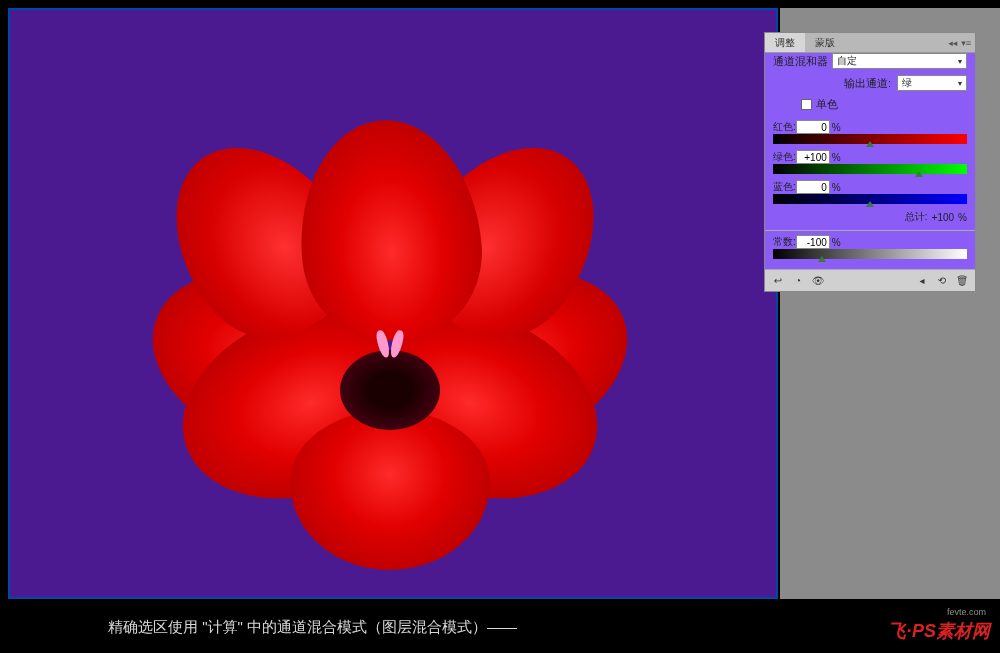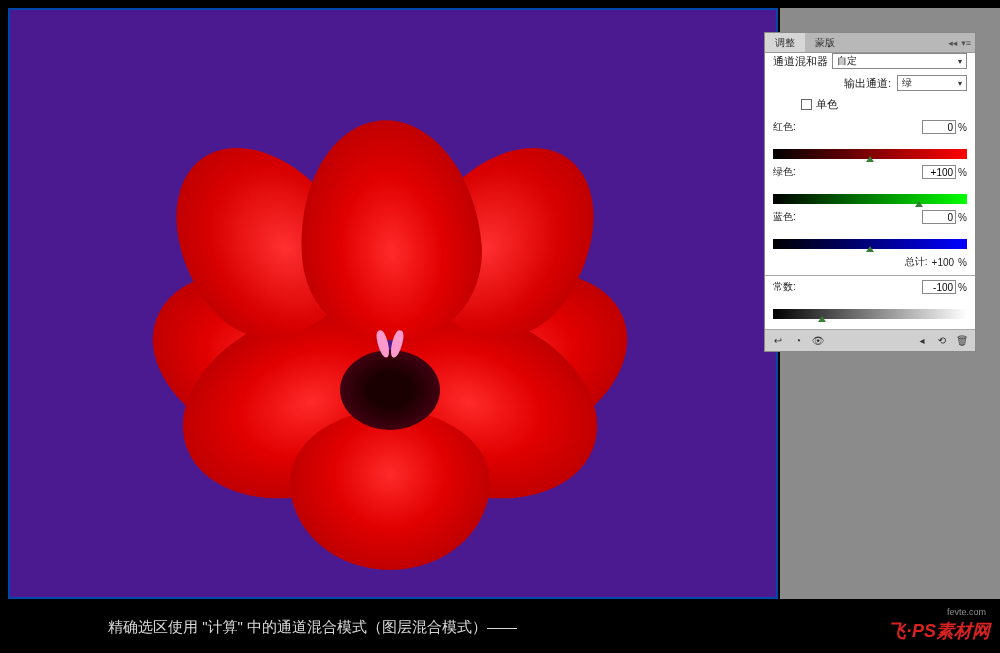--- a/index.html
+++ b/index.html
@@ -17,33 +17,33 @@
     .p7 { width: 180px; height: 220px; top: 230px; left: 260px; transform: rotate(110deg); }
     .p8 { width: 200px; height: 160px; top: 340px; left: 150px; transform: rotate(180deg); border-radius: 50% 50% 50% 50% / 55% 55% 45% 45%; }
     .center { position: absolute; top: 280px; left: 200px; width: 100px; height: 80px; background: radial-gradient(ellipse, #1a0000 30%, #400010 70%, transparent 100%); border-radius: 50%; }
     .stamen { position: absolute; top: 260px; left: 230px; width: 40px; height: 50px; }
     .stamen::before, .stamen::after { content: ''; position: absolute; width: 10px; height: 28px; background: #ff99cc; border-radius: 40% 40% 50% 50%; }
     .stamen::before { left: 8px; transform: rotate(-15deg); }
     .stamen::after { left: 22px; transform: rotate(15deg); }
     
     .right-gutter { position: absolute; top: 4px; left: 776px; width: 220px; height: 591px; background: #8b8b8b; }
     
-    .panel { position: absolute; top: 28px; left: 760px; width: 212px; background: #ffffff; font-size: 11px; color: #222; border: 1px solid #888; }
+    .panel { position: absolute; top: 28px; left: 760px; width: 212px; background: #8b5cf6; font-size: 11px; color: #222; border: 1px solid #888; }
     .panel-tabs { display: flex; background: #b8b8b8; height: 20px; border-bottom: 1px solid #999; align-items: stretch; }
     .tab { padding: 3px 10px; font-size: 10px; color: #333; }
     .tab.active { background: #d6d6d6; }
     .tab-icons { margin-left: auto; display: flex; align-items: center; gap: 4px; padding-right: 4px; color: #555; font-size: 9px; }
     .panel-body { padding: 0 8px 4px 8px; }
     .row { display: flex; align-items: center; margin-bottom: 6px; gap: 4px; }
     .label { font-size: 11px; }
     .dropdown { flex: 1; background: #fff; border: 1px solid #888; height: 16px; display: flex; align-items: center; justify-content: space-between; padding: 0 4px; font-size: 10px; }
     .dropdown::after { content: '▾'; font-size: 8px; color: #333; }
     .section-label { font-size: 11px; margin: 6px 0 4px 0; }
     .slider-row { margin-bottom: 2px; }
-    .slider-head { display: flex; justify-content: space-between; align-items: center; font-size: 10px; margin-bottom: 15px; }
+    .slider-head { display: flex; align-items: center; font-size: 10px; margin-bottom: 0; }
     .slider-value { display: flex; align-items: center; gap: 2px; }
     .slider-value input { width: 34px; height: 14px; font-size: 10px; text-align: right; border: 1px solid #888; background: #fff; padding-right: 2px; }
     .slider-value .pct { font-size: 10px; }
     .gradient-bar { height: 10px; position: relative; margin-bottom: 6px; }
     .grad-red { background: linear-gradient(to right, #000, #ff0000); }
     .grad-green { background: linear-gradient(to right, #000, #00ff00); }
     .grad-blue { background: linear-gradient(to right, #000, #0000ff); }
     .grad-const { background: linear-gradient(to right, #000, #fff); }
     .slider-thumb { position: absolute; top: 7px; width: 0; height: 0; border-left: 4px solid transparent; border-right: 4px solid transparent; border-bottom: 6px solid #3a7a3a; transform: translateX(-50%); }
     .total-row { display: flex; justify-content: flex-end; align-items: center; gap: 4px; font-size: 10px; margin: 4px 0 6px 0; }

